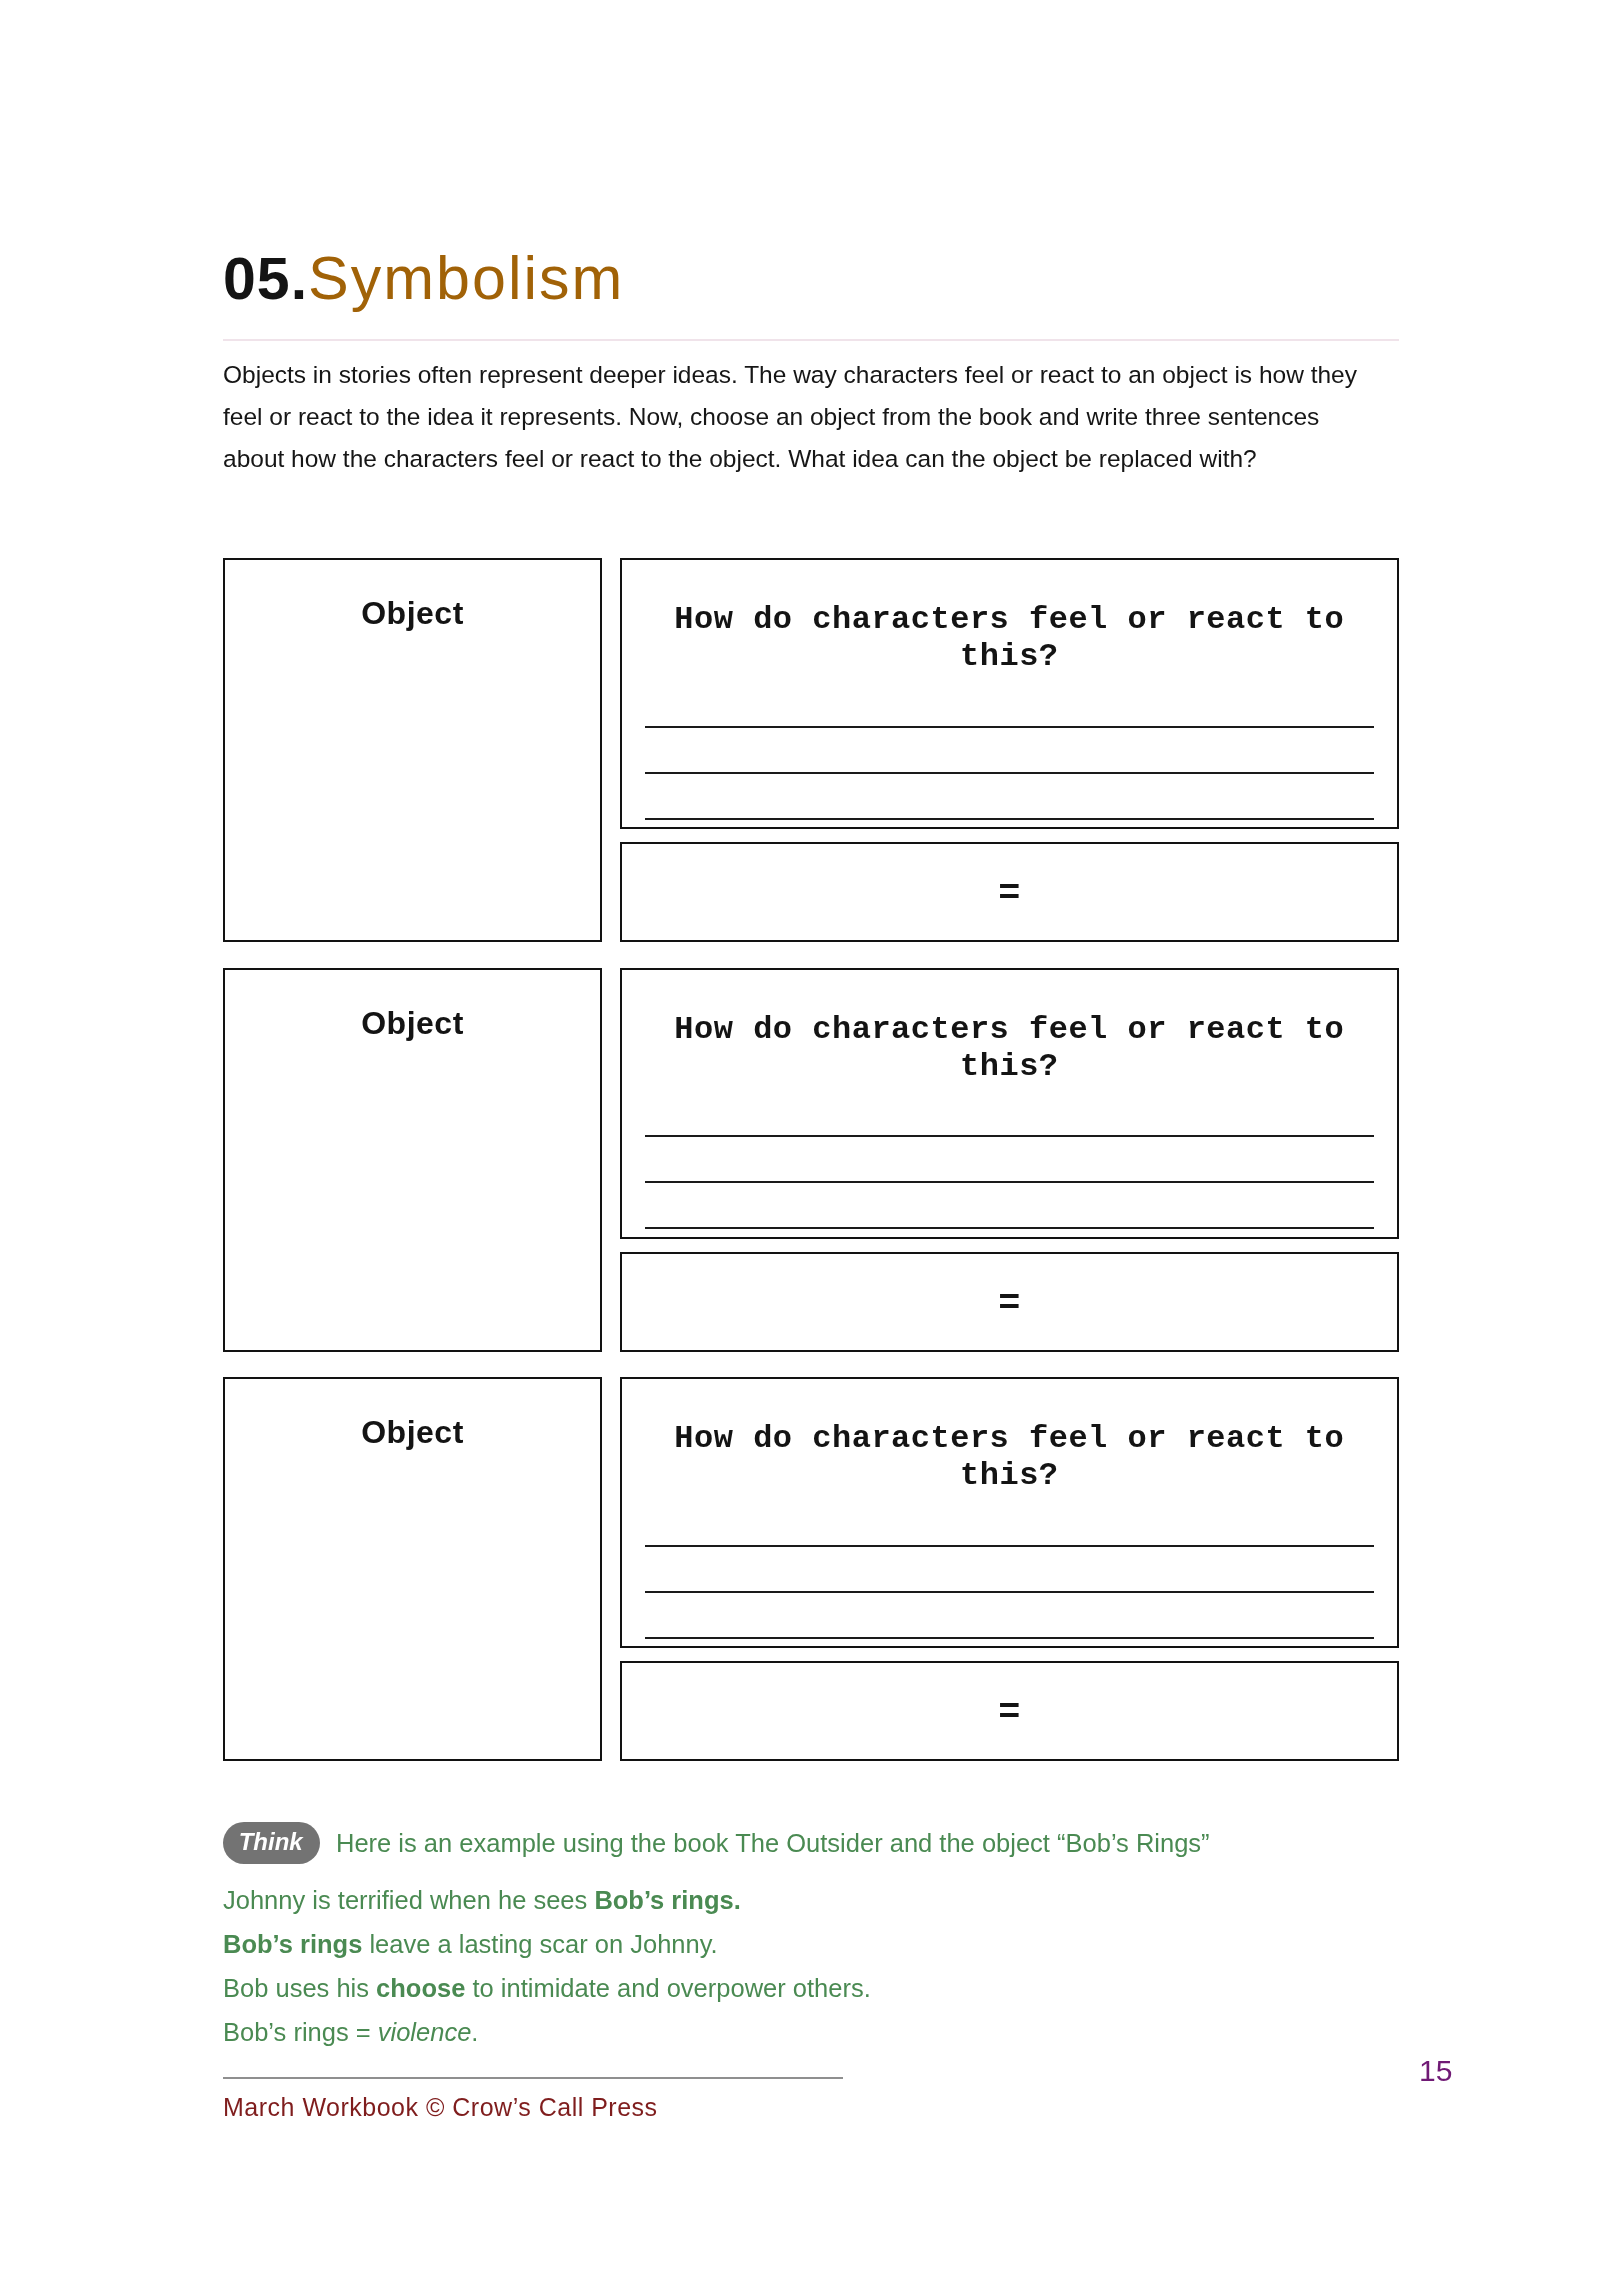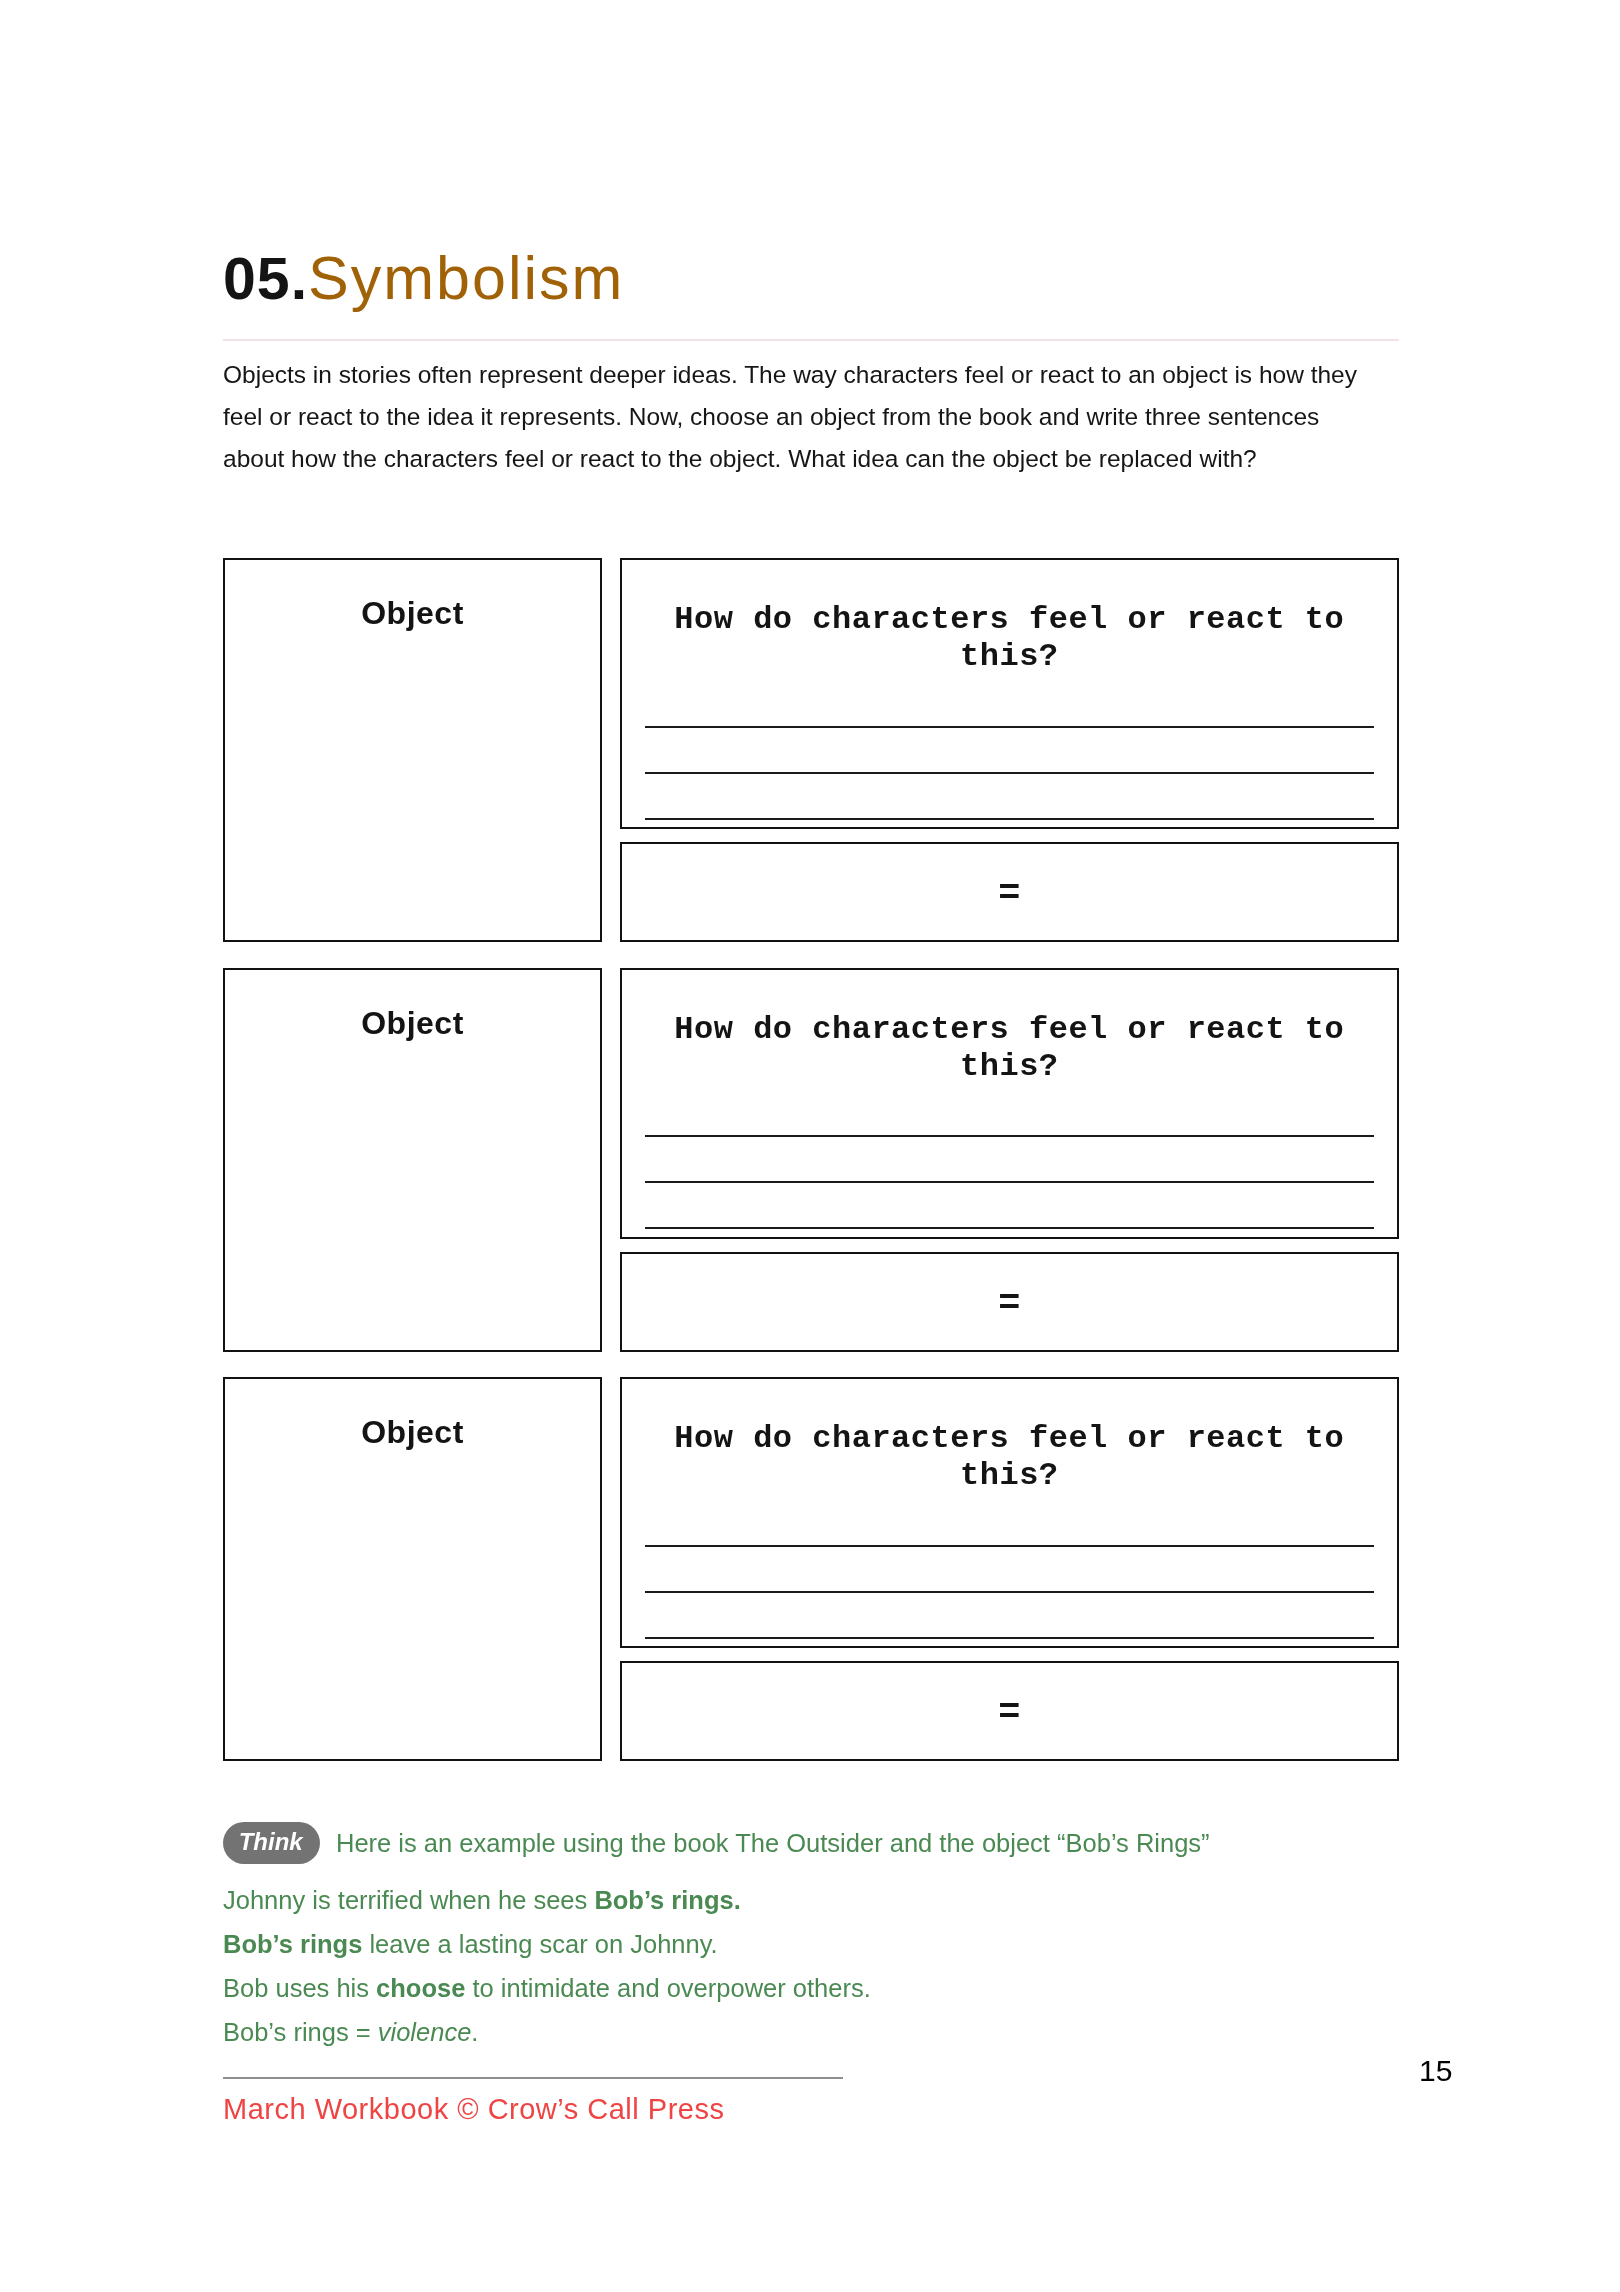--- a/index.html
+++ b/index.html
@@ -54,22 +54,22 @@
     font-size:24px;font-weight:700;font-style:italic;
     padding:4.9px 17.6px 7.8px 15.7px;border-radius:23.5px;line-height:29px;
   }
   .think-intro{font-size:25.5px;margin-left:15.7px;color:#4a8a52;}
   .think-examples{margin-top:13.7px;font-size:25.5px;line-height:44px;color:#4a8a52;}
   .think-examples b{font-weight:700;}
   .think-examples em{font-style:italic;}
 
   
   .footer-divider{margin-top:23.5px;border:none;border-top:2px solid #8f8f8f;width:620px;margin-left:0;}
-  .footer-credit{margin-top:14px;font-size:29px;color:#ef4444;letter-spacing:0.5px;}
-  .page-number{position:absolute;left:1419px;top:2054px;font-size:30px;color:#000000;}
+  .footer-credit{margin-top:14px;font-size:25px;color:#7f1d1d;letter-spacing:0.5px;}
+  .page-number{position:absolute;left:1419px;top:2054px;font-size:30px;color:#701a75;}
 </style>
 </head>
 <body>
 
 <div class="page">
   <div class="content">
 
     <div class="title-row">
       <span class="title-number">05.</span><span class="title-text">Symbolism</span>
     </div>

